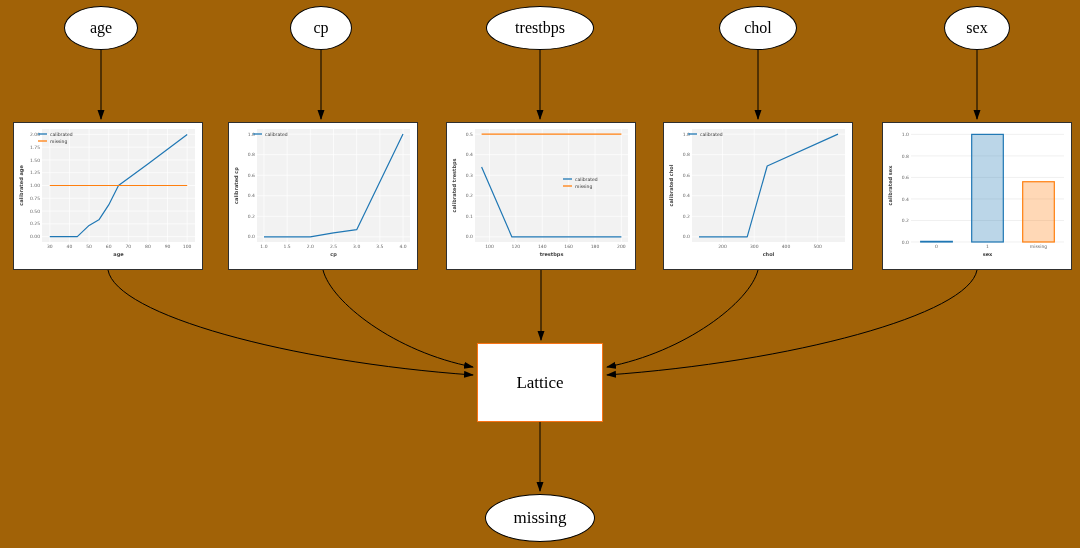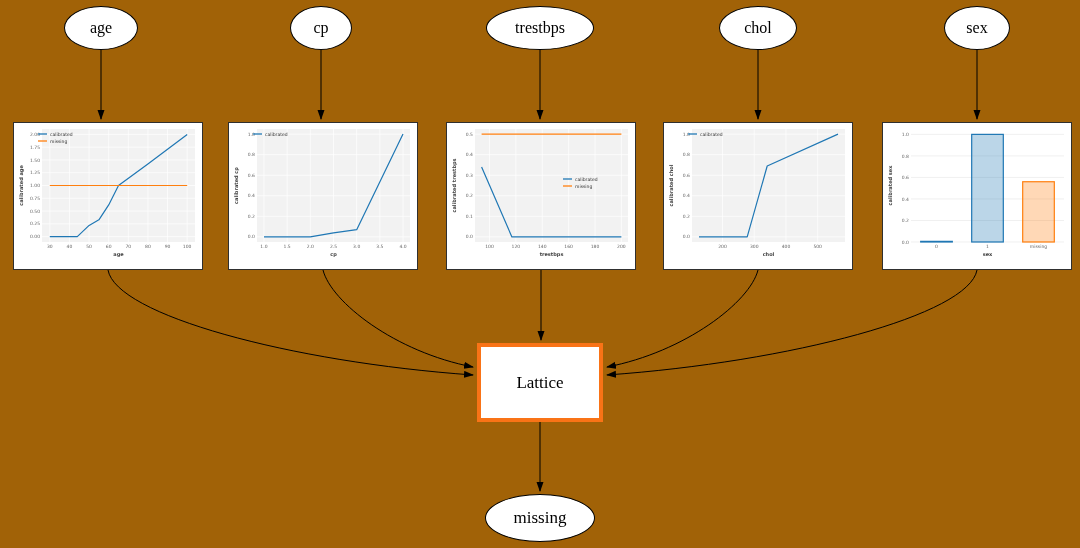--- a/index.html
+++ b/index.html
@@ -3,21 +3,21 @@
 <meta charset="utf-8">
 <style>
   html,body{margin:0;padding:0;background:#fff;}
   .canvas{position:relative;width:1080px;height:548px;background:#a16207;overflow:hidden;
           font-family:"Liberation Serif", serif;}
   .edges{position:absolute;left:0;top:0;width:1080px;height:548px;pointer-events:none;}
   .node-ellipse{position:absolute;border:1px solid #000;border-radius:50%;
           display:flex;align-items:center;justify-content:center;
           font-size:16px;color:#000;background:#fff;box-sizing:border-box;}
   .lattice-box{position:absolute;left:477px;top:343px;width:126px;height:79px;
-          border:4px solid #f97316;background:#fff;display:flex;align-items:center;
+          border:1px solid #f97316;background:#fff;display:flex;align-items:center;
           justify-content:center;font-size:17px;box-sizing:border-box;}
   .chartbox{position:absolute;top:122px;width:190px;height:148px;border:1px solid #2f2f2f;
           background:#fff;box-sizing:border-box;}
   .chartbox svg{display:block;}
 </style>
 </head>
 <body>
 
 <div class="canvas">
 

